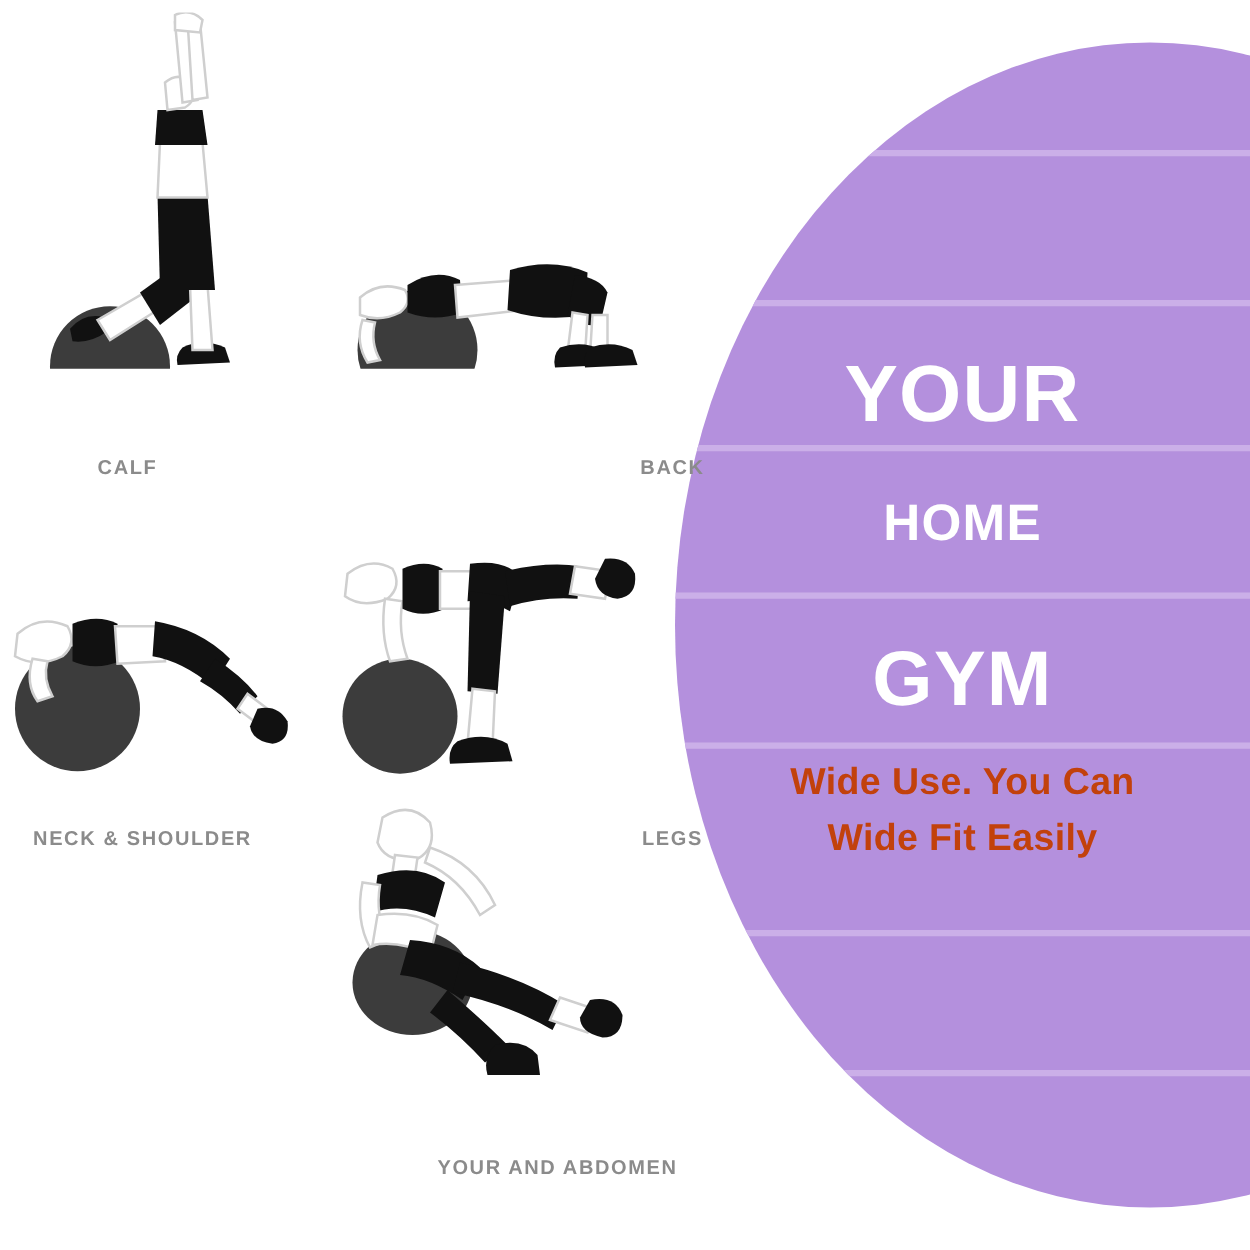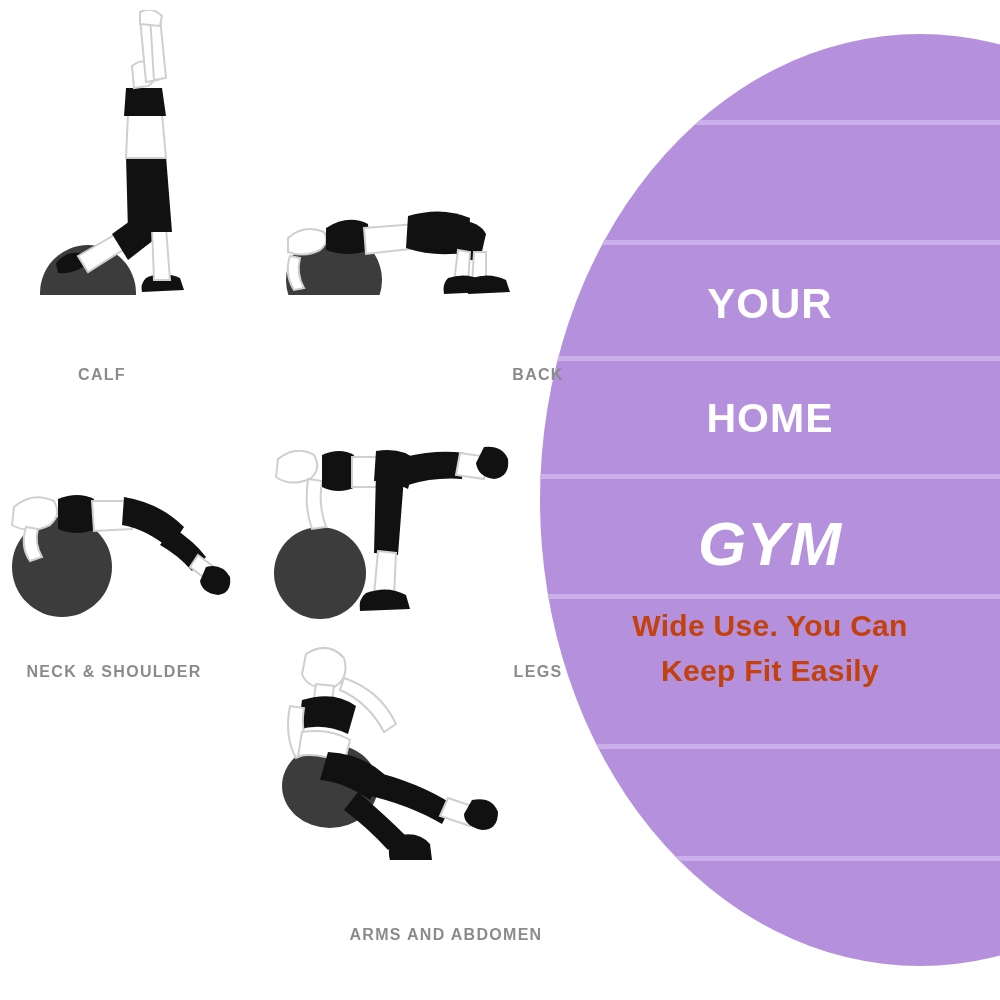--- a/index.html
+++ b/index.html
@@ -46,23 +46,23 @@
   .headline {
     position: absolute;
     left: 0;
     width: 460px;
     text-align: center;
     color: #ffffff;
     font-weight: bold;
     letter-spacing: 1px;
     line-height: 1;
   }
-  #headline-1 { top: 283px; font-size: 42px; }
+  #headline-1 { top: 283px; font-size: 64px; }
   #headline-2 { top: 398px; font-size: 41px; }
-  #headline-3 { top: 513px; font-size: 62px; font-style: italic; }
+  #headline-3 { top: 513px; font-size: 62px; }
 
   .subline {
     position: absolute;
     left: 0;
     width: 460px;
     text-align: center;
     color: #c2410c;
     font-weight: bold;
     font-size: 30px;
     letter-spacing: 0.3px;
@@ -139,21 +139,21 @@
     <div class="stripe" style="top:710px;"></div>
     <div class="stripe" style="top:822px;"></div>
 
   </div>
 
   <div id="promo-text">
     <div class="headline" id="headline-1">YOUR</div>
     <div class="headline" id="headline-2">HOME</div>
     <div class="headline" id="headline-3">GYM</div>
     <div class="subline" id="subline-1">Wide Use. You Can</div>
-    <div class="subline" id="subline-2">Keep Fit Easily</div>
+    <div class="subline" id="subline-2">Wide Fit Easily</div>
   </div>
 
   <div id="exercise-grid">
 
     <div class="exercise-cell" id="cell-back">
       <div class="fig-box">
         <svg viewBox="0 0 272 285" xmlns="http://www.w3.org/2000/svg">
 
           <circle cx="62" cy="270" r="48" fill="#3c3c3c"></circle>
 
@@ -293,17 +293,17 @@
 
           <path d="M176 158 l30 10 l-8 18 l-30 -10 z" fill="#ffffff" stroke="#cfcfcf" stroke-width="2"></path>
 
           <path d="M200 160 q20 -4 26 12 q0 18 -16 18 q-18 -4 -18 -16 z" fill="#111111"></path>
 
           <path d="M86 152 q28 24 48 44 l-18 14 q-20 -22 -44 -40 z" fill="#111111"></path>
 
           <path d="M124 196 q22 -6 34 8 l2 16 l-42 0 q-4 -14 6 -24 z" fill="#111111"></path>
         </svg>
       </div>
-      <div class="exercise-label" id="label-waist">ARMS AND ABDOMEN</div>
+      <div class="exercise-label" id="label-waist">YOUR AND ABDOMEN</div>
     </div>
 
   </div>
 </div>
 
 </body></html>

